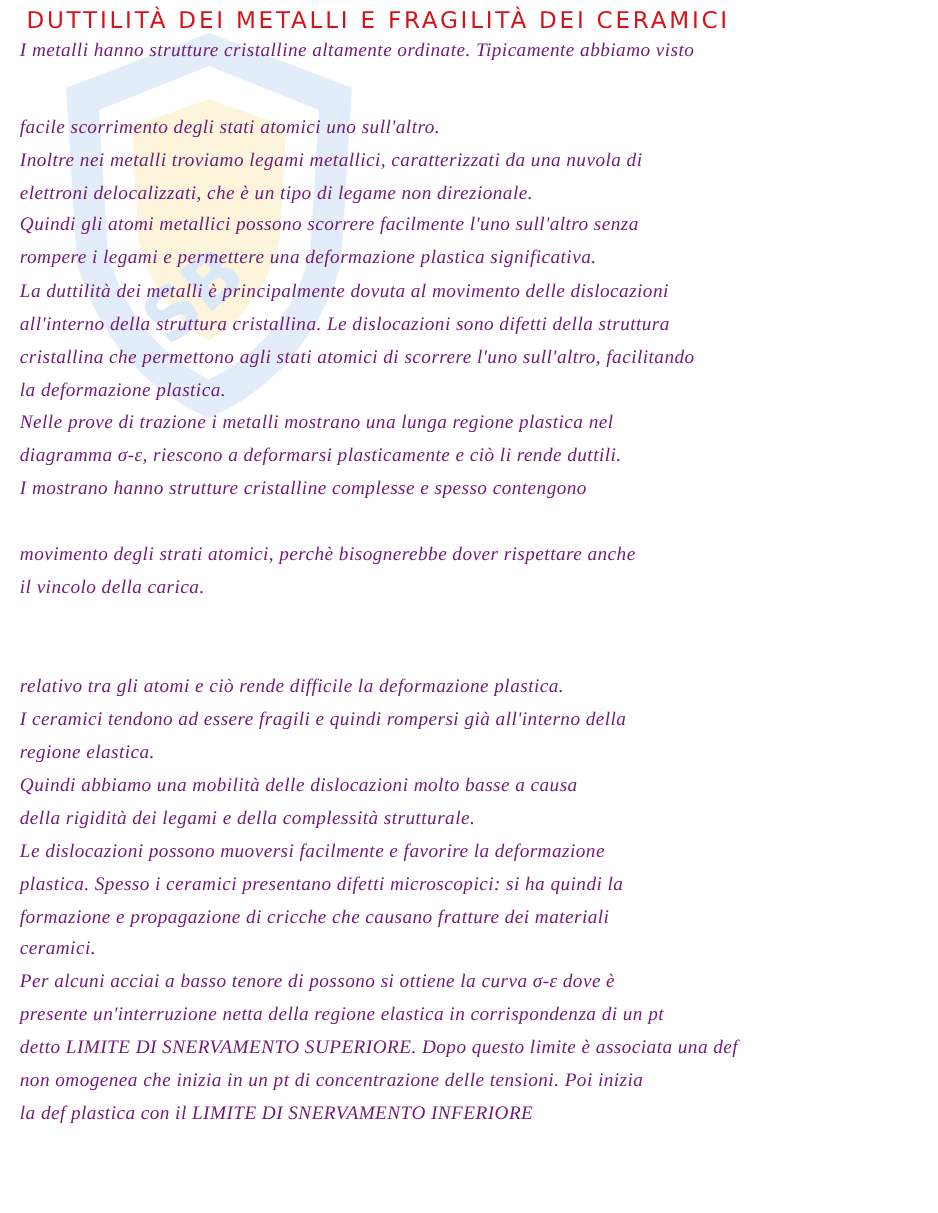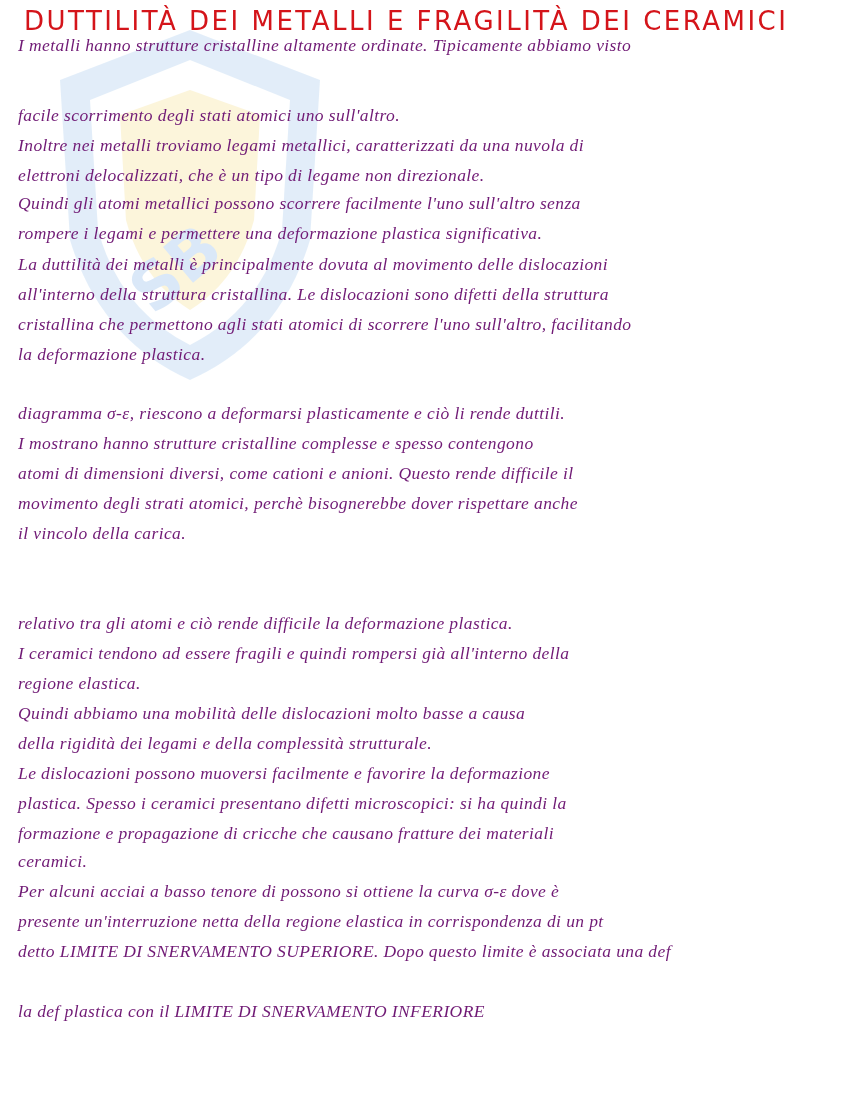--- a/index.html
+++ b/index.html
@@ -8,21 +8,21 @@
     position: absolute; left: 0; top: 0; width: 853px; height: 1103px;
     background: #ffffff;
   }
   .watermark {
     position: absolute; left: 40px; top: 20px; width: 300px; height: 370px;
     pointer-events: none; opacity: 0.22;
   }
   .title {
     position: absolute; left: 24px; top: 6px;
     font-family: "DejaVu Sans", sans-serif;
-    font-size: 26px; letter-spacing: 2.5px; color: #d4141a;
+    font-size: 21px; letter-spacing: 2.5px; color: #d4141a;
     white-space: nowrap; font-weight: normal;
   }
   .line {
     position: absolute; left: 18px;
     font-family: Liberation Serif, serif; font-style: italic;
     font-size: 17.5px; color: #701a75;
     white-space: nowrap; letter-spacing: 0.4px;
   }
 </style>
 </head>
@@ -42,32 +42,33 @@
   <div class="line" style="top:35px">I metalli hanno strutture cristalline altamente ordinate. Tipicamente abbiamo visto</div>
   <div class="line" style="top:105px">facile scorrimento degli stati atomici uno sull'altro.</div>
   <div class="line" style="top:135px">Inoltre nei metalli troviamo legami metallici, caratterizzati da una nuvola di</div>
   <div class="line" style="top:165px">elettroni delocalizzati, che è un tipo di legame non direzionale.</div>
   <div class="line" style="top:193px">Quindi gli atomi metallici possono scorrere facilmente l'uno sull'altro senza</div>
   <div class="line" style="top:223px">rompere i legami e permettere una deformazione plastica significativa.</div>
   <div class="line" style="top:254px">La duttilità dei metalli è principalmente dovuta al movimento delle dislocazioni</div>
   <div class="line" style="top:284px">all'interno della struttura cristallina. Le dislocazioni sono difetti della struttura</div>
   <div class="line" style="top:314px">cristallina che permettono agli stati atomici di scorrere l'uno sull'altro, facilitando</div>
   <div class="line" style="top:344px">la deformazione plastica.</div>
+  <div class="line" style="top:373px">Nelle prove di trazione i metalli mostrano una lunga regione plastica nel</div>
   <div class="line" style="top:403px">diagramma σ-ε, riescono a deformarsi plasticamente e ciò li rende duttili.</div>
   <div class="line" style="top:433px">I mostrano hanno strutture cristalline complesse e spesso contengono</div>
-  <div class="line" style="top:463px">atomi di dimensioni diversi, come cationi e anioni. Questo rende difficile il</div>
   <div class="line" style="top:493px">movimento degli strati atomici, perchè bisognerebbe dover rispettare anche</div>
   <div class="line" style="top:523px">il vincolo della carica.</div>
   <div class="line" style="top:613px">relativo tra gli atomi e ciò rende difficile la deformazione plastica.</div>
   <div class="line" style="top:643px">I ceramici tendono ad essere fragili e quindi rompersi già all'interno della</div>
   <div class="line" style="top:673px">regione elastica.</div>
   <div class="line" style="top:703px">Quindi abbiamo una mobilità delle dislocazioni molto basse a causa</div>
   <div class="line" style="top:733px">della rigidità dei legami e della complessità strutturale.</div>
   <div class="line" style="top:763px">Le dislocazioni possono muoversi facilmente e favorire la deformazione</div>
   <div class="line" style="top:793px">plastica. Spesso i ceramici presentano difetti microscopici: si ha quindi la</div>
   <div class="line" style="top:823px">formazione e propagazione di cricche che causano fratture dei materiali</div>
   <div class="line" style="top:851px">ceramici.</div>
   <div class="line" style="top:881px">Per alcuni acciai a basso tenore di possono si ottiene la curva σ-ε dove è</div>
   <div class="line" style="top:911px">presente un'interruzione netta della regione elastica in corrispondenza di un pt</div>
   <div class="line" style="top:941px">detto LIMITE DI SNERVAMENTO SUPERIORE. Dopo questo limite è associata una def</div>
+  <div class="line" style="top:971px">non omogenea che inizia in un pt di concentrazione delle tensioni. Poi inizia</div>
   <div class="line" style="top:1001px">la def plastica con il LIMITE DI SNERVAMENTO INFERIORE</div>
 
 </div>
 
 </body></html>

